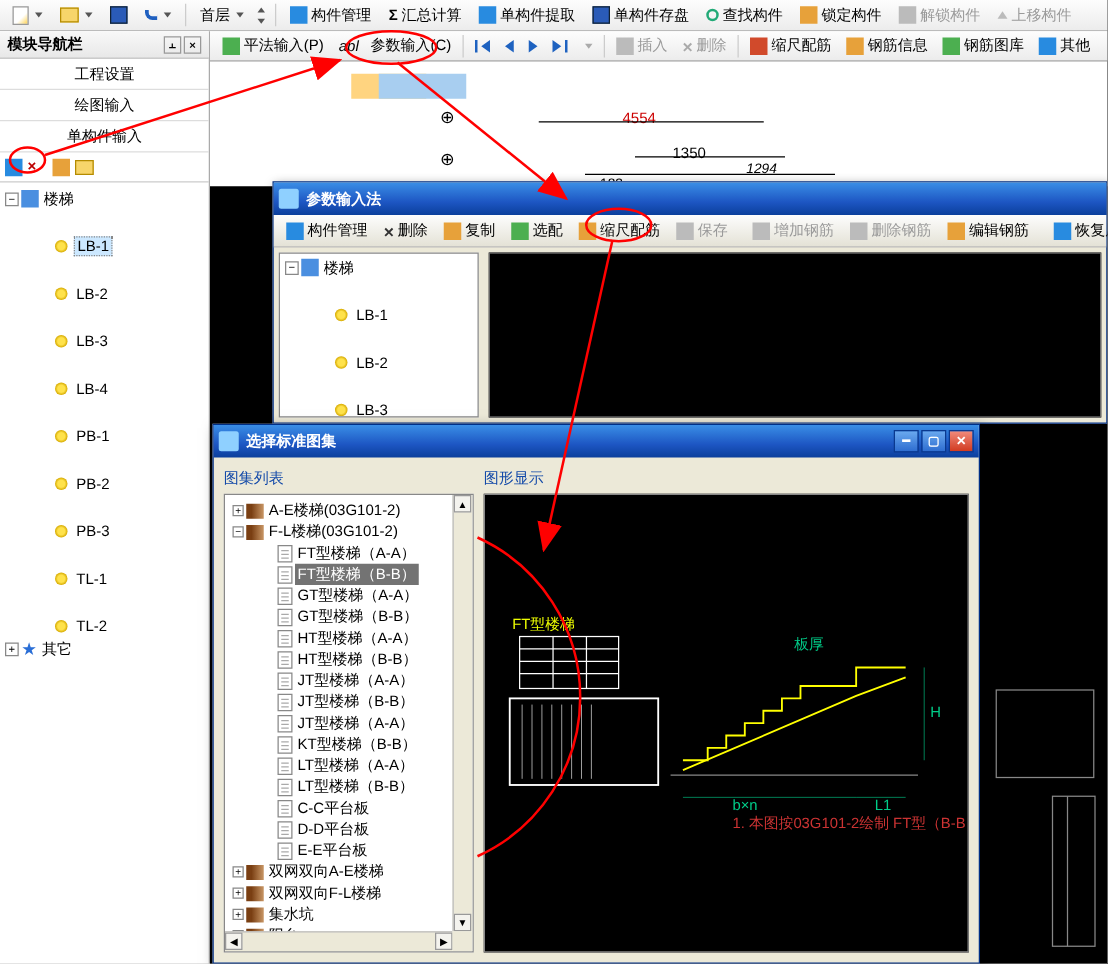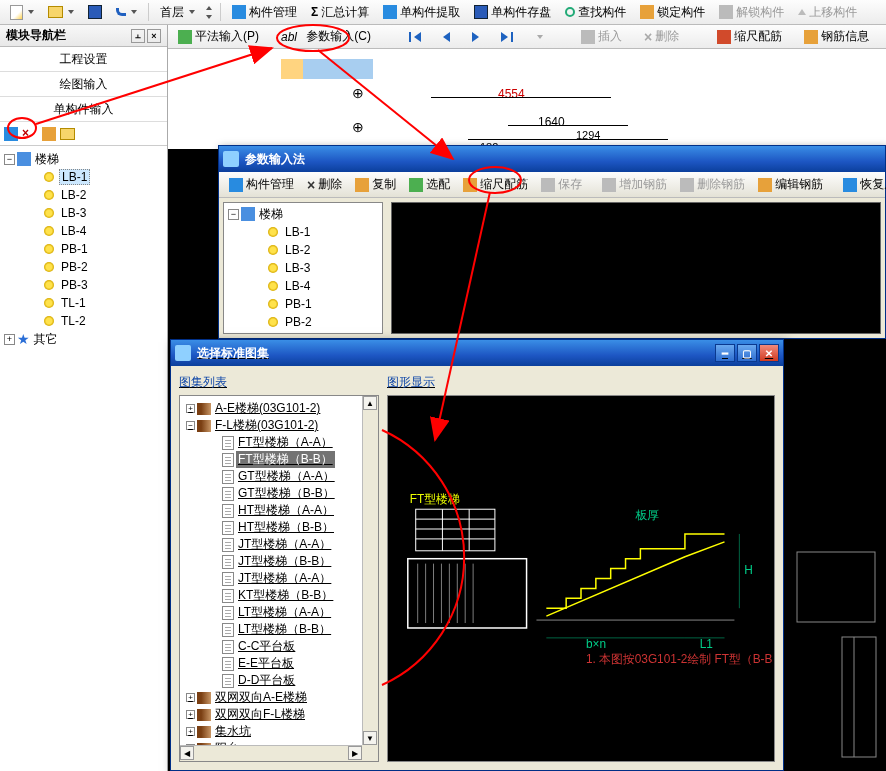--- a/index.html
+++ b/index.html
@@ -5,38 +5,38 @@
 * { box-sizing: border-box; margin: 0; padding: 0; font-family: "SimSun", "Microsoft YaHei", Arial, sans-serif; font-size: 12px; }
 body { width: 886px; height: 771px; background: #fff; overflow: hidden; position: relative; }
 
 .main-toolbar { height: 25px; background: linear-gradient(#fdfdfd,#ececec); border-bottom: 1px solid #bbb; display: flex; align-items: center; padding: 0 4px; gap: 2px; }
 .tb-icon { width: 16px; height: 16px; display: inline-block; }
 .tb-sep { width: 1px; height: 18px; background: #ccc; margin: 0 3px; }
 .tb-btn { display: flex; align-items: center; gap: 3px; padding: 2px 5px; border: 1px solid transparent; cursor: pointer; white-space: nowrap; }
 .tb-btn.disabled { color: #9a9a9a; }
 .dropdown-arrow { width: 0; height: 0; border-left: 3px solid transparent; border-right: 3px solid transparent; border-top: 4px solid #555; margin-left: 2px; }
 
-.second-toolbar { position: absolute; top: 25px; left: 168px; right: 0; height: 24px; background: linear-gradient(#fdfdfd,#ececec); border-bottom: 1px solid #bbb; display: flex; align-items: center; padding: 0 4px; gap: 10px; }
+.second-toolbar { position: absolute; top: 25px; left: 168px; right: 0; height: 24px; background: linear-gradient(#fdfdfd,#ececec); border-bottom: 1px solid #bbb; display: flex; align-items: center; padding: 0 4px; gap: 0; }
 
 .left-panel { position: absolute; top: 25px; left: 0; width: 168px; bottom: 0; background: #fff; border-right: 1px solid #aaa; }
 .panel-title { height: 22px; background: linear-gradient(#f8f8f8,#e8e8e8); border-bottom: 1px solid #bbb; display: flex; align-items: center; padding: 0 6px; font-weight: bold; }
 .pin-btns { margin-left: auto; display: flex; gap: 2px; }
 .pin-btn { width: 14px; height: 14px; border: 1px solid #999; font-size: 9px; display:flex;align-items:center;justify-content:center;cursor:pointer; }
 .lp-list { }
 .lp-item { height: 25px; display:flex; align-items:center; justify-content:center; border-bottom:1px solid #ddd; cursor:pointer; }
 .lp-mini-toolbar { height: 24px; display:flex; align-items:center; gap:4px; padding:0 4px; border-bottom:1px solid #ccc; }
 .mini-icon { width:16px; height:16px; display:inline-block; }
 
 .tree { padding: 4px 2px; }
 .tree-row { display:flex; align-items:center; gap:2px; height:18px; padding-left:2px; cursor:default; white-space:nowrap;}
 .tree-toggle { width:11px; height:11px; border:1px solid #888; display:flex; align-items:center; justify-content:center; font-size:9px; line-height:9px; cursor:pointer; background:#fff; }
 .tree-icon { width:14px; height:14px; display:inline-block; }
 .tree-label { padding:0 2px; }
 .tree-label.selected { background:#cce8ff; border:1px dotted #888; }
-.indent-2 { padding-left: 42px; }
+.indent-2 { padding-left: 42px; margin-top: 20px; }
 .star-yellow { background: radial-gradient(circle, #ffe24b 40%, #d6aa00 70%); border-radius:50%; width:10px; height:10px; margin-right:3px; }
 .star-blue { color:#2a6ed6; font-size:14px; }
 
 .main-canvas { position:absolute; top: 49px; left: 168px; right:0; bottom:0; background:#000; }
 .canvas-graph { position:absolute; top:0; left:0; height:100px; right:0; background:#fff; }
 .dim-text { position:absolute; color:#c00; font-size:12px; }
 .dim-line { position:absolute; height:1px; background:#000; }
 
 .sub-window { position:absolute; background:#ece9d8; border:1px solid #002f87; box-shadow: 2px 2px 8px rgba(0,0,0,0.4); }
 .sw-title { height:26px; background: linear-gradient(#3a8ee6,#1d56c3 60%,#0b3f9c); color:#fff; display:flex; align-items:center; padding:0 4px; gap:6px; font-weight:bold; }
@@ -270,24 +270,24 @@
       <span>其他</span>
     </span>
 </div>
 
 <div class="main-canvas">
   <div class="canvas-graph">
     <div style="position:absolute;top:10px;left:113px;width:60px;height:20px;background:#ffd480;"></div>
     <div style="position:absolute;top:10px;left:135px;width:70px;height:20px;background:#a8cef0;"></div>
     <span class="dim-text" style="top:38px;left:330px;">4554</span>
     <div class="dim-line" style="top:48px;left:263px;width:180px;"></div>
-    <span class="dim-text" style="top:66px;left:370px;color:#000;">1640</span>
+    <span class="dim-text" style="top:66px;left:370px;color:#000;">1350</span>
     <div class="dim-line" style="top:76px;left:340px;width:120px;"></div>
     <span class="dim-text" style="top:92px;left:312px;color:#000;font-size:11px;">182</span>
-    <span class="dim-text" style="top:80px;left:408px;color:#000;font-size:11px;">1294</span>
+    <span class="dim-text" style="top:80px;left:429px;color:#000;font-size:11px;font-style:italic;">1294</span>
     <div class="dim-line" style="top:90px;left:300px;width:200px;"></div>
     <span style="position:absolute;top:36px;left:184px;font-size:14px;">⊕</span>
     <span style="position:absolute;top:70px;left:184px;font-size:14px;">⊕</span>
   </div>
 
   <svg style="position:absolute;right:4px;bottom:4px;" width="90" height="220">
     <g stroke="#888" stroke-width="1" fill="none">
       <rect x="5" y="5" width="78" height="70"></rect>
       <rect x="50" y="90" width="34" height="120"></rect>
       <line x1="62" y1="90" x2="62" y2="210"></line>
@@ -378,21 +378,21 @@
           </div>
         <div class="tree-row indent-2">
             <span class="tree-label">PB-3</span>
           </div>
       </div>
     </div>
     <div class="sw-preview"></div>
   </div>
 </div>
 
-<div class="dialog" style="top:339px; left:170px; width:614px; height:432px;text-decoration:underline;">
+<div class="dialog" style="top:339px; left:170px; width:614px; height:432px;">
   <div class="sw-title">
     <span class="sw-title-icon"></span>
     <span>选择标准图集</span>
     <span class="sw-ctrl">
       <span class="sw-cbtn">━</span>
       <span class="sw-cbtn">▢</span>
       <span class="sw-cbtn close">✕</span>
     </span>
   </div>
   <div class="dlg-body">
@@ -457,25 +457,25 @@
             <div class="atlas-row atlas-ind3">
               <span class="atlas-icon-page"></span>
               <span class="atlas-label">LT型楼梯（B-B）</span>
             </div>
             <div class="atlas-row atlas-ind3">
               <span class="atlas-icon-page"></span>
               <span class="atlas-label">C-C平台板</span>
             </div>
             <div class="atlas-row atlas-ind3">
               <span class="atlas-icon-page"></span>
+              <span class="atlas-label">D-D平台板</span>
+            </div>
+            <div class="atlas-row atlas-ind3">
+              <span class="atlas-icon-page"></span>
               <span class="atlas-label">E-E平台板</span>
-            </div>
-            <div class="atlas-row atlas-ind3">
-              <span class="atlas-icon-page"></span>
-              <span class="atlas-label">D-D平台板</span>
             </div>
             <div class="atlas-row atlas-ind1">
               <span class="atlas-toggle">+</span>
               <span class="atlas-icon-book"></span>
               <span class="atlas-label">双网双向A-E楼梯</span>
             </div>
             <div class="atlas-row atlas-ind1">
               <span class="atlas-toggle">+</span>
               <span class="atlas-icon-book"></span>
               <span class="atlas-label">双网双向F-L楼梯</span>

